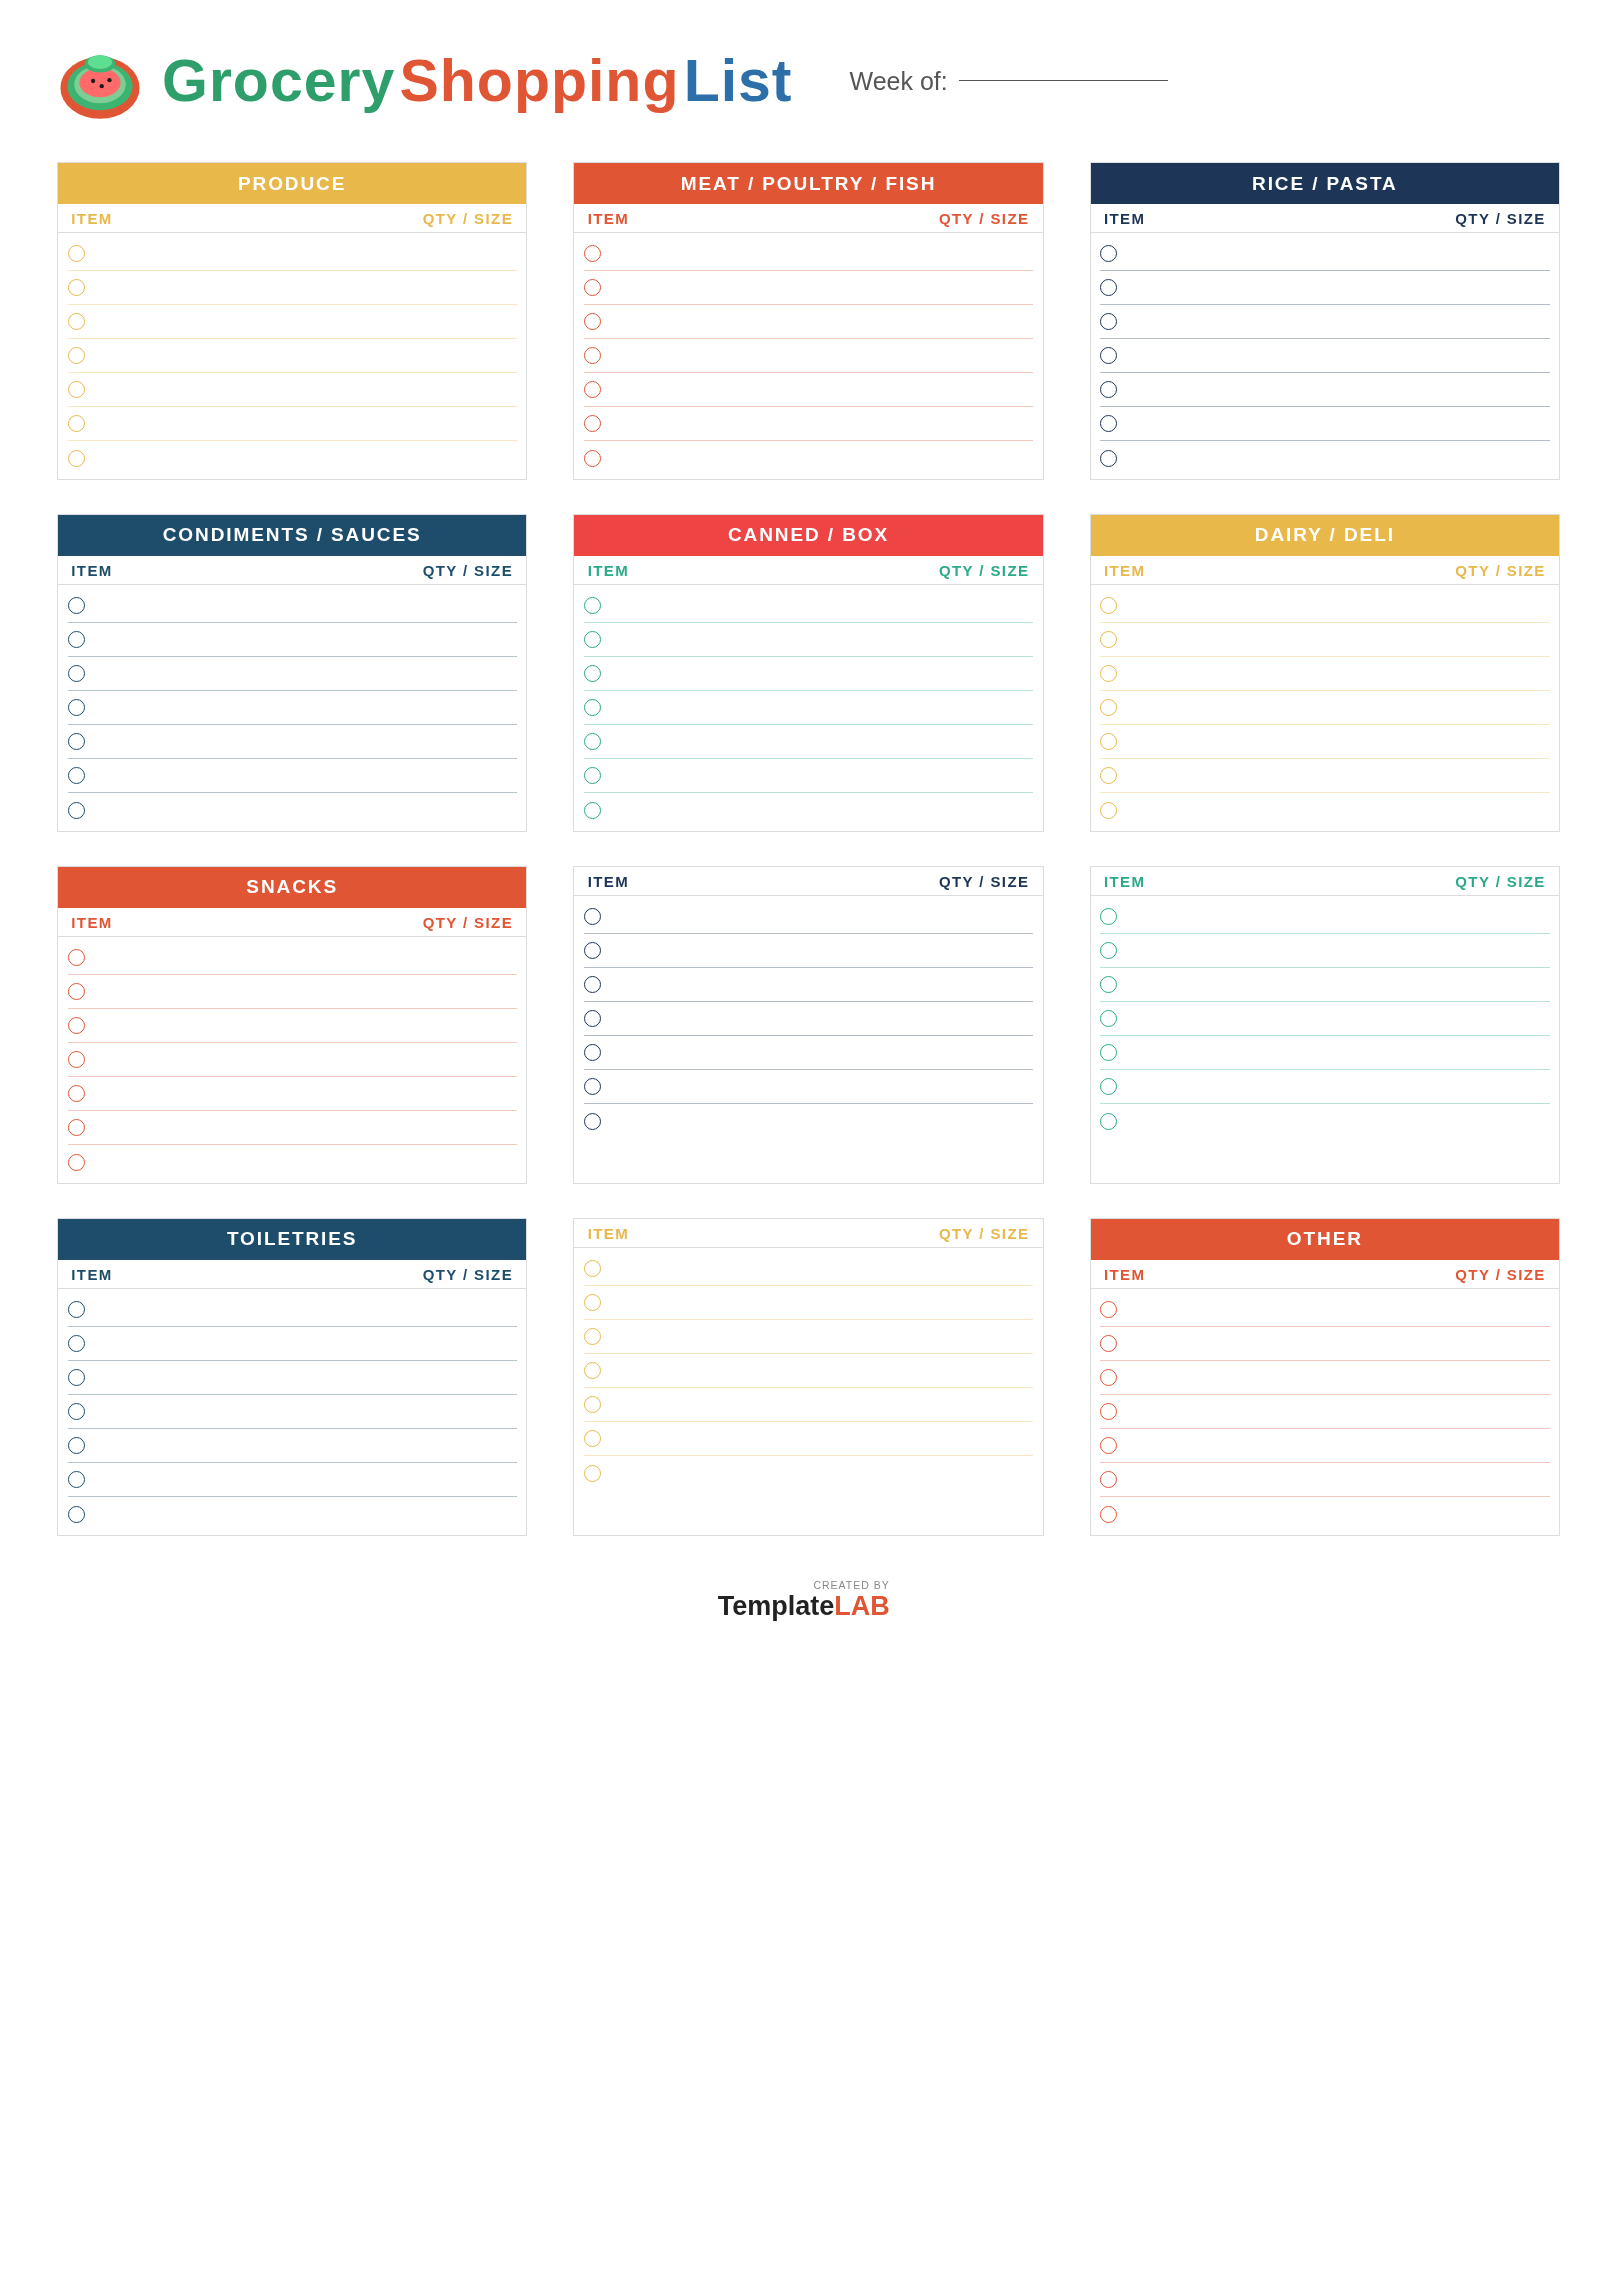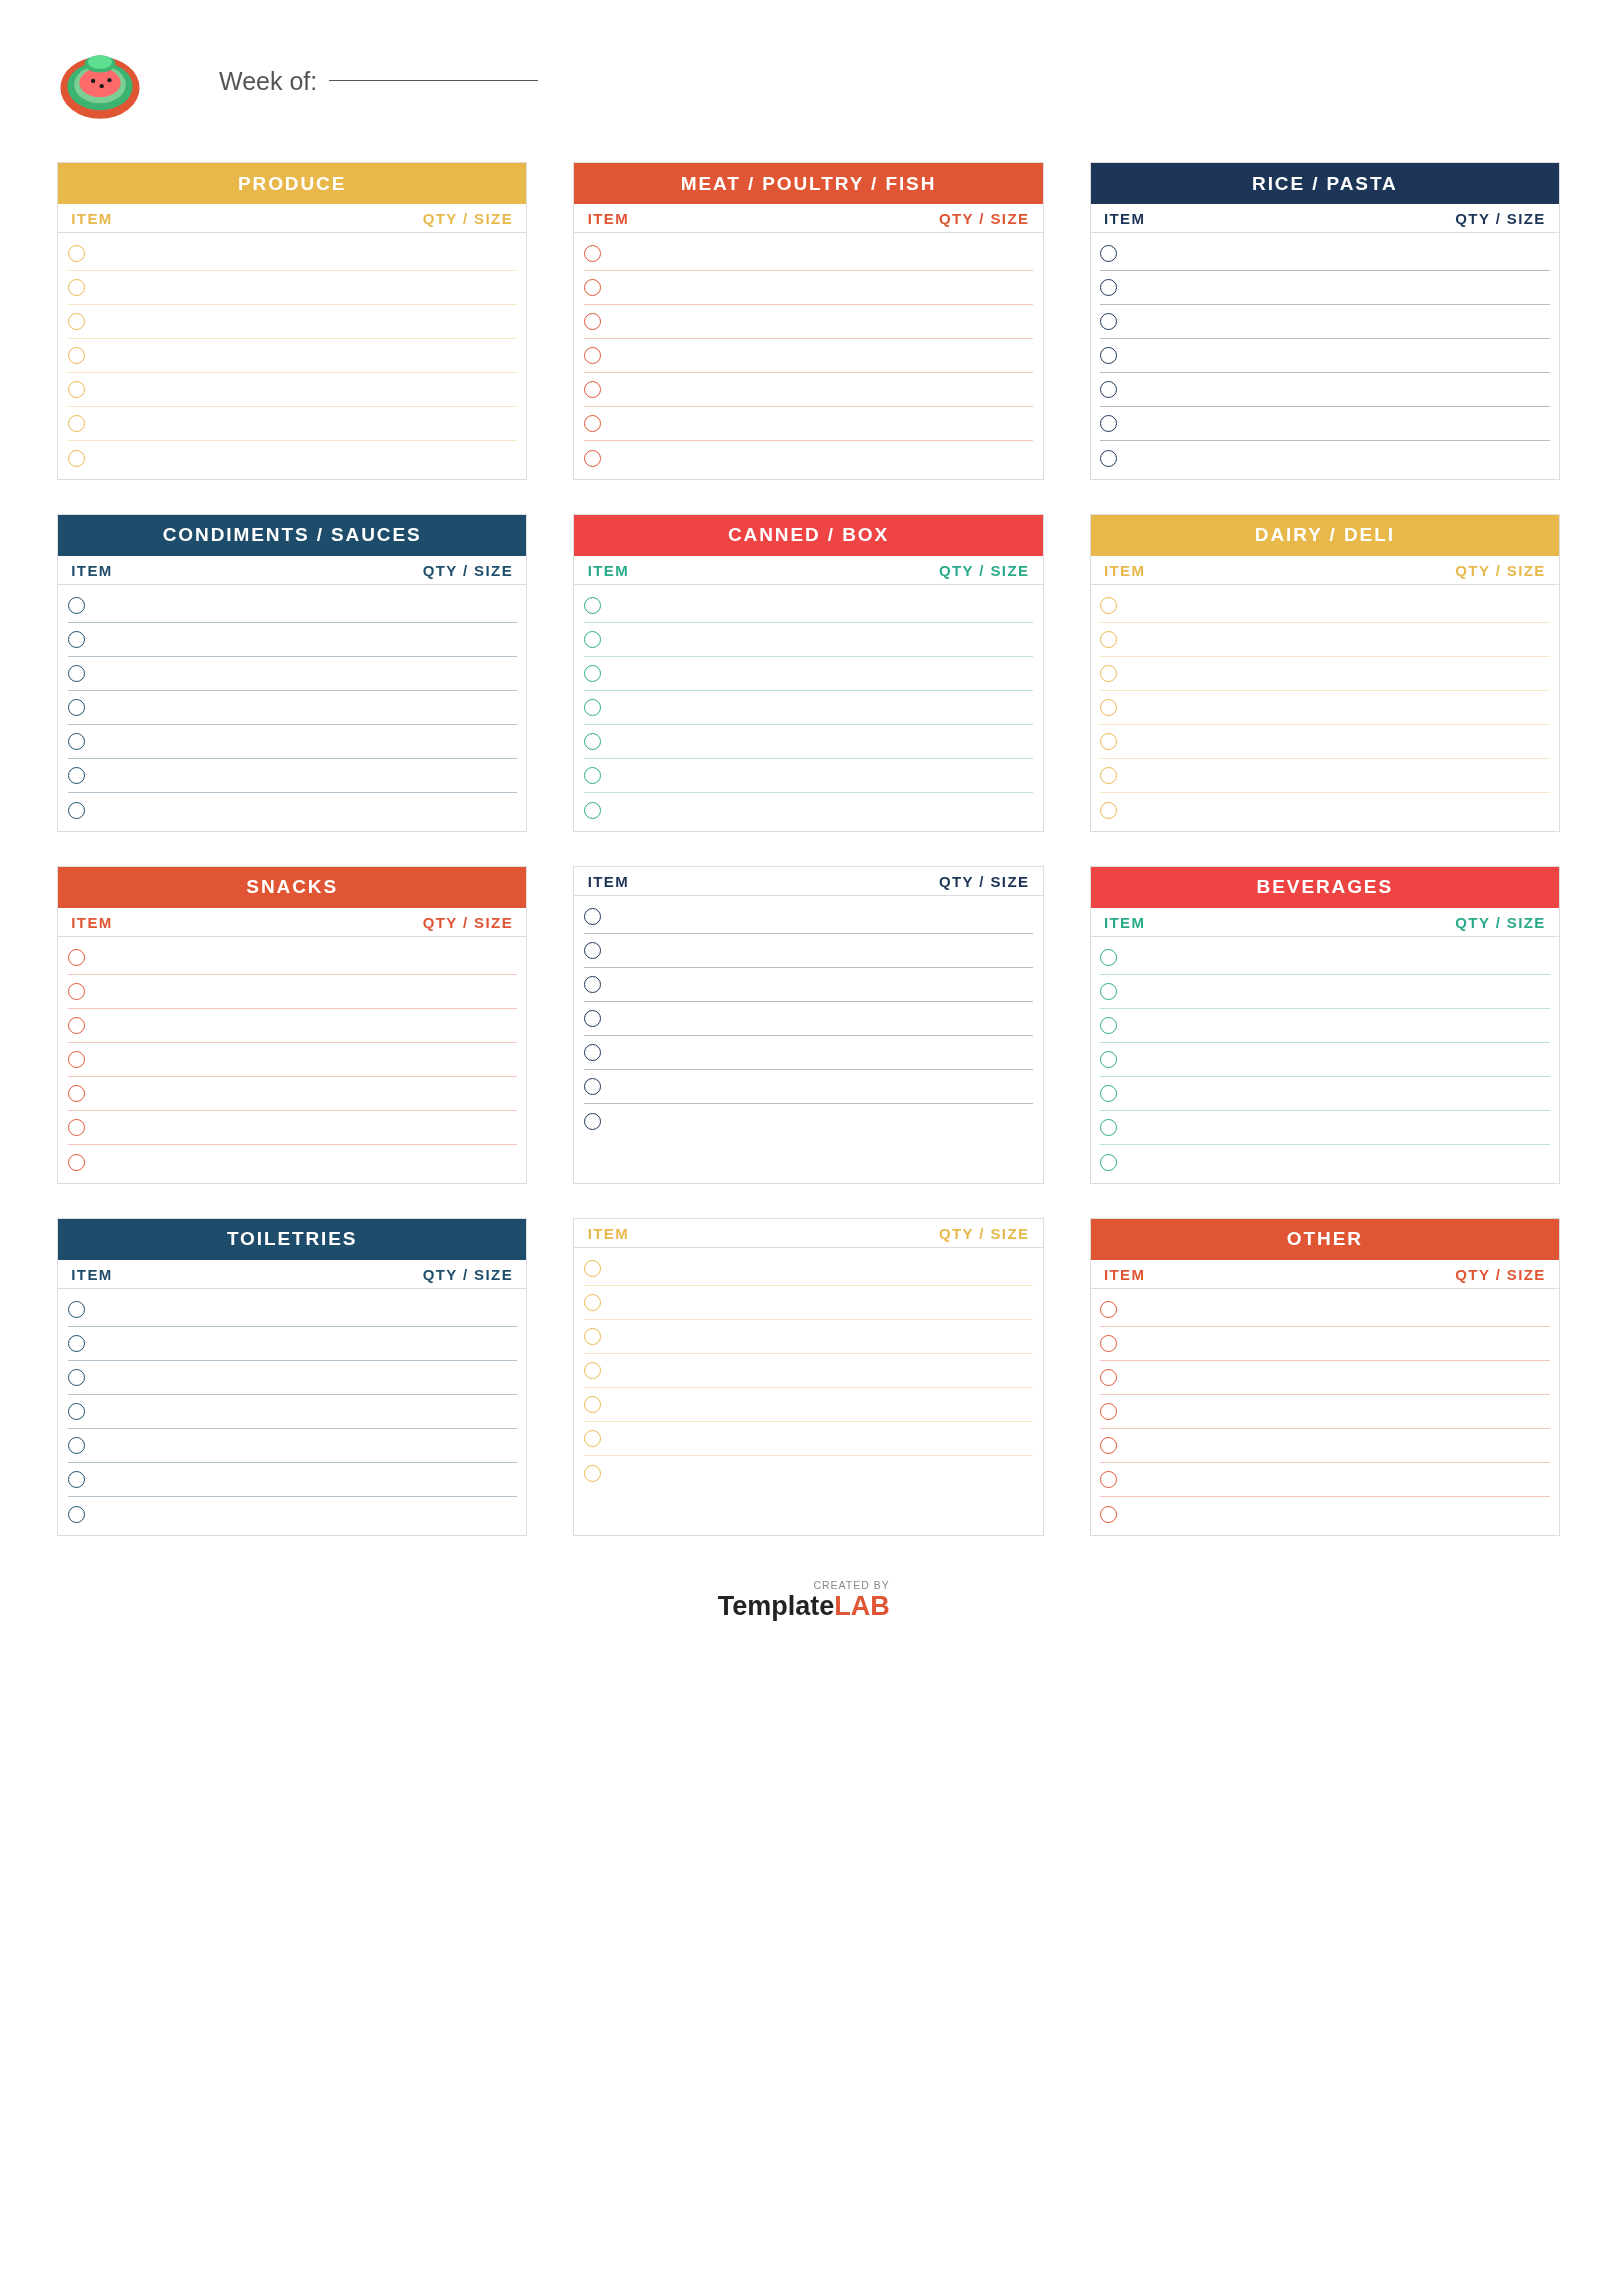--- a/index.html
+++ b/index.html
@@ -150,20 +150,27 @@
     <ellipse cx="50" cy="56" rx="38" ry="28" fill="#3cb371"></ellipse>
     <ellipse cx="50" cy="54" rx="30" ry="22" fill="#7dce94"></ellipse>
     <ellipse cx="50" cy="52" rx="24" ry="17" fill="#ff6b6b"></ellipse>
     <circle cx="42" cy="50" r="2.5" fill="#1a1a1a"></circle>
     <circle cx="52" cy="56" r="2.5" fill="#1a1a1a"></circle>
     <circle cx="61" cy="49" r="2.5" fill="#1a1a1a"></circle>
     <ellipse cx="50" cy="30" rx="18" ry="10" fill="#3cb371"></ellipse>
     <ellipse cx="50" cy="28" rx="14" ry="8" fill="#5dde90"></ellipse>
   </svg>
 
+  <div>
+    <span class="title-text title-grocery">Grocery</span>
+    <span class="title-text"> </span>
+    <span class="title-text title-shopping">Shopping</span>
+    <span class="title-text"> </span>
+    <span class="title-text title-list">List</span>
+  </div>
 
   <div class="week-of">
     <span>Week of:</span>
     <span class="week-line"></span>
   </div>
 </div>
 
 <div class="grid" id="sections-grid">
 <div class="section theme-yellow">
       <div class="section-header">PRODUCE</div>
@@ -510,21 +517,20 @@
           <span></span>
         </div>
         <div class="section-row">
           <span class="row-circle"></span>
           <span></span>
           <span></span>
         </div>
       </div>
     </div>
     <div class="section theme-teal">
-      <div class="section-header">BEVERAGES</div>
       <div class="section-subheader">
         <span>ITEM</span>
         <span>QTY / SIZE</span>
       </div>
       <div class="section-rows">
         <div class="section-row">
           <span class="row-circle"></span>
           <span></span>
           <span></span>
         </div>

